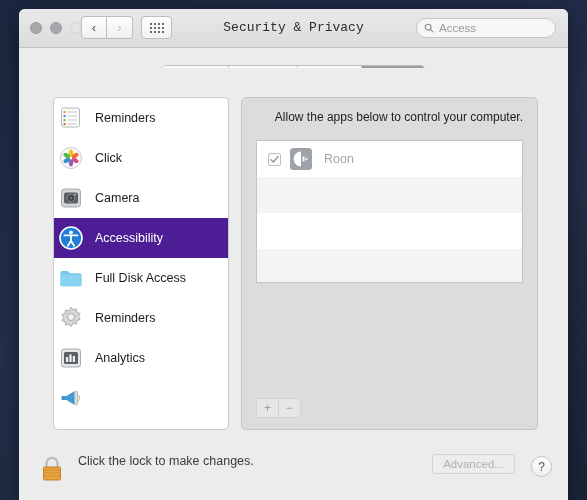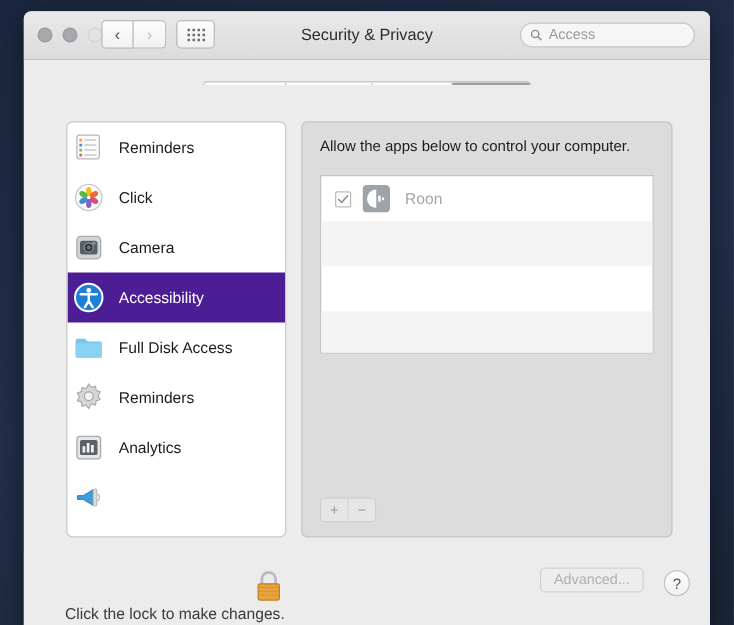--- a/index.html
+++ b/index.html
@@ -89,20 +89,21 @@
     grid-template-rows: repeat(3, 2px);
     gap: 2px;
   }
   .griddots i { background: #6b6b6b; width: 2px; height: 2px; display: block; }
   .wtitle {
     position: absolute;
     left: 0; right: 0; top: 11px;
     text-align: center;
     font-size: 13px;
     color: #2c2c2c;
+    font-family: Liberation Mono, monospace;
   }
   .searchbox {
     position: absolute;
     right: 12px;
     top: 9px;
     width: 140px; height: 20px;
     background: #f6f6f6;
     border: 1px solid #c6c6c6;
     border-radius: 10px;
     box-sizing: border-box;
@@ -178,20 +179,21 @@
   .srow.selected .slabel { color: #ffffff; }
   .sicon { width: 26px; height: 26px; flex: 0 0 auto; }
   .rightpane {
     flex: 1;
     background: #dcdcdc;
     border: 1px solid #c5c5c5;
     border-radius: 5px;
     box-sizing: border-box;
     padding: 12px 14px;
     position: relative;
+    text-align: right;
   }
   .pane-desc { font-size: 12px; color: #1d1d1d; }
   .applist {
     margin-top: 16px;
     height: 143px;
     background: #ffffff;
     border: 1px solid #c3c3c3;
     box-sizing: border-box;
     overflow: hidden;
   }
@@ -229,21 +231,21 @@
   
   .footer {
     position: absolute;
     left: 0; right: 0; bottom: 0;
     height: 58px;
     background: #ececec;
   }
   .lock-wrap {
     position: absolute;
     left: 20px; top: 12px;
-    display: flex; align-items: flex-end; flex-direction: column;
+    display: flex; align-items: flex-start;
   }
   .lock-msg { font-size: 12.5px; color: #3a3a3a; margin-left: 13px; }
   .adv-btn {
     position: absolute;
     right: 53px; top: 12px;
     width: 83px; height: 20px;
     border: 1px solid #d2d2d2;
     border-radius: 4px;
     background: #ededed;
     box-sizing: border-box;

